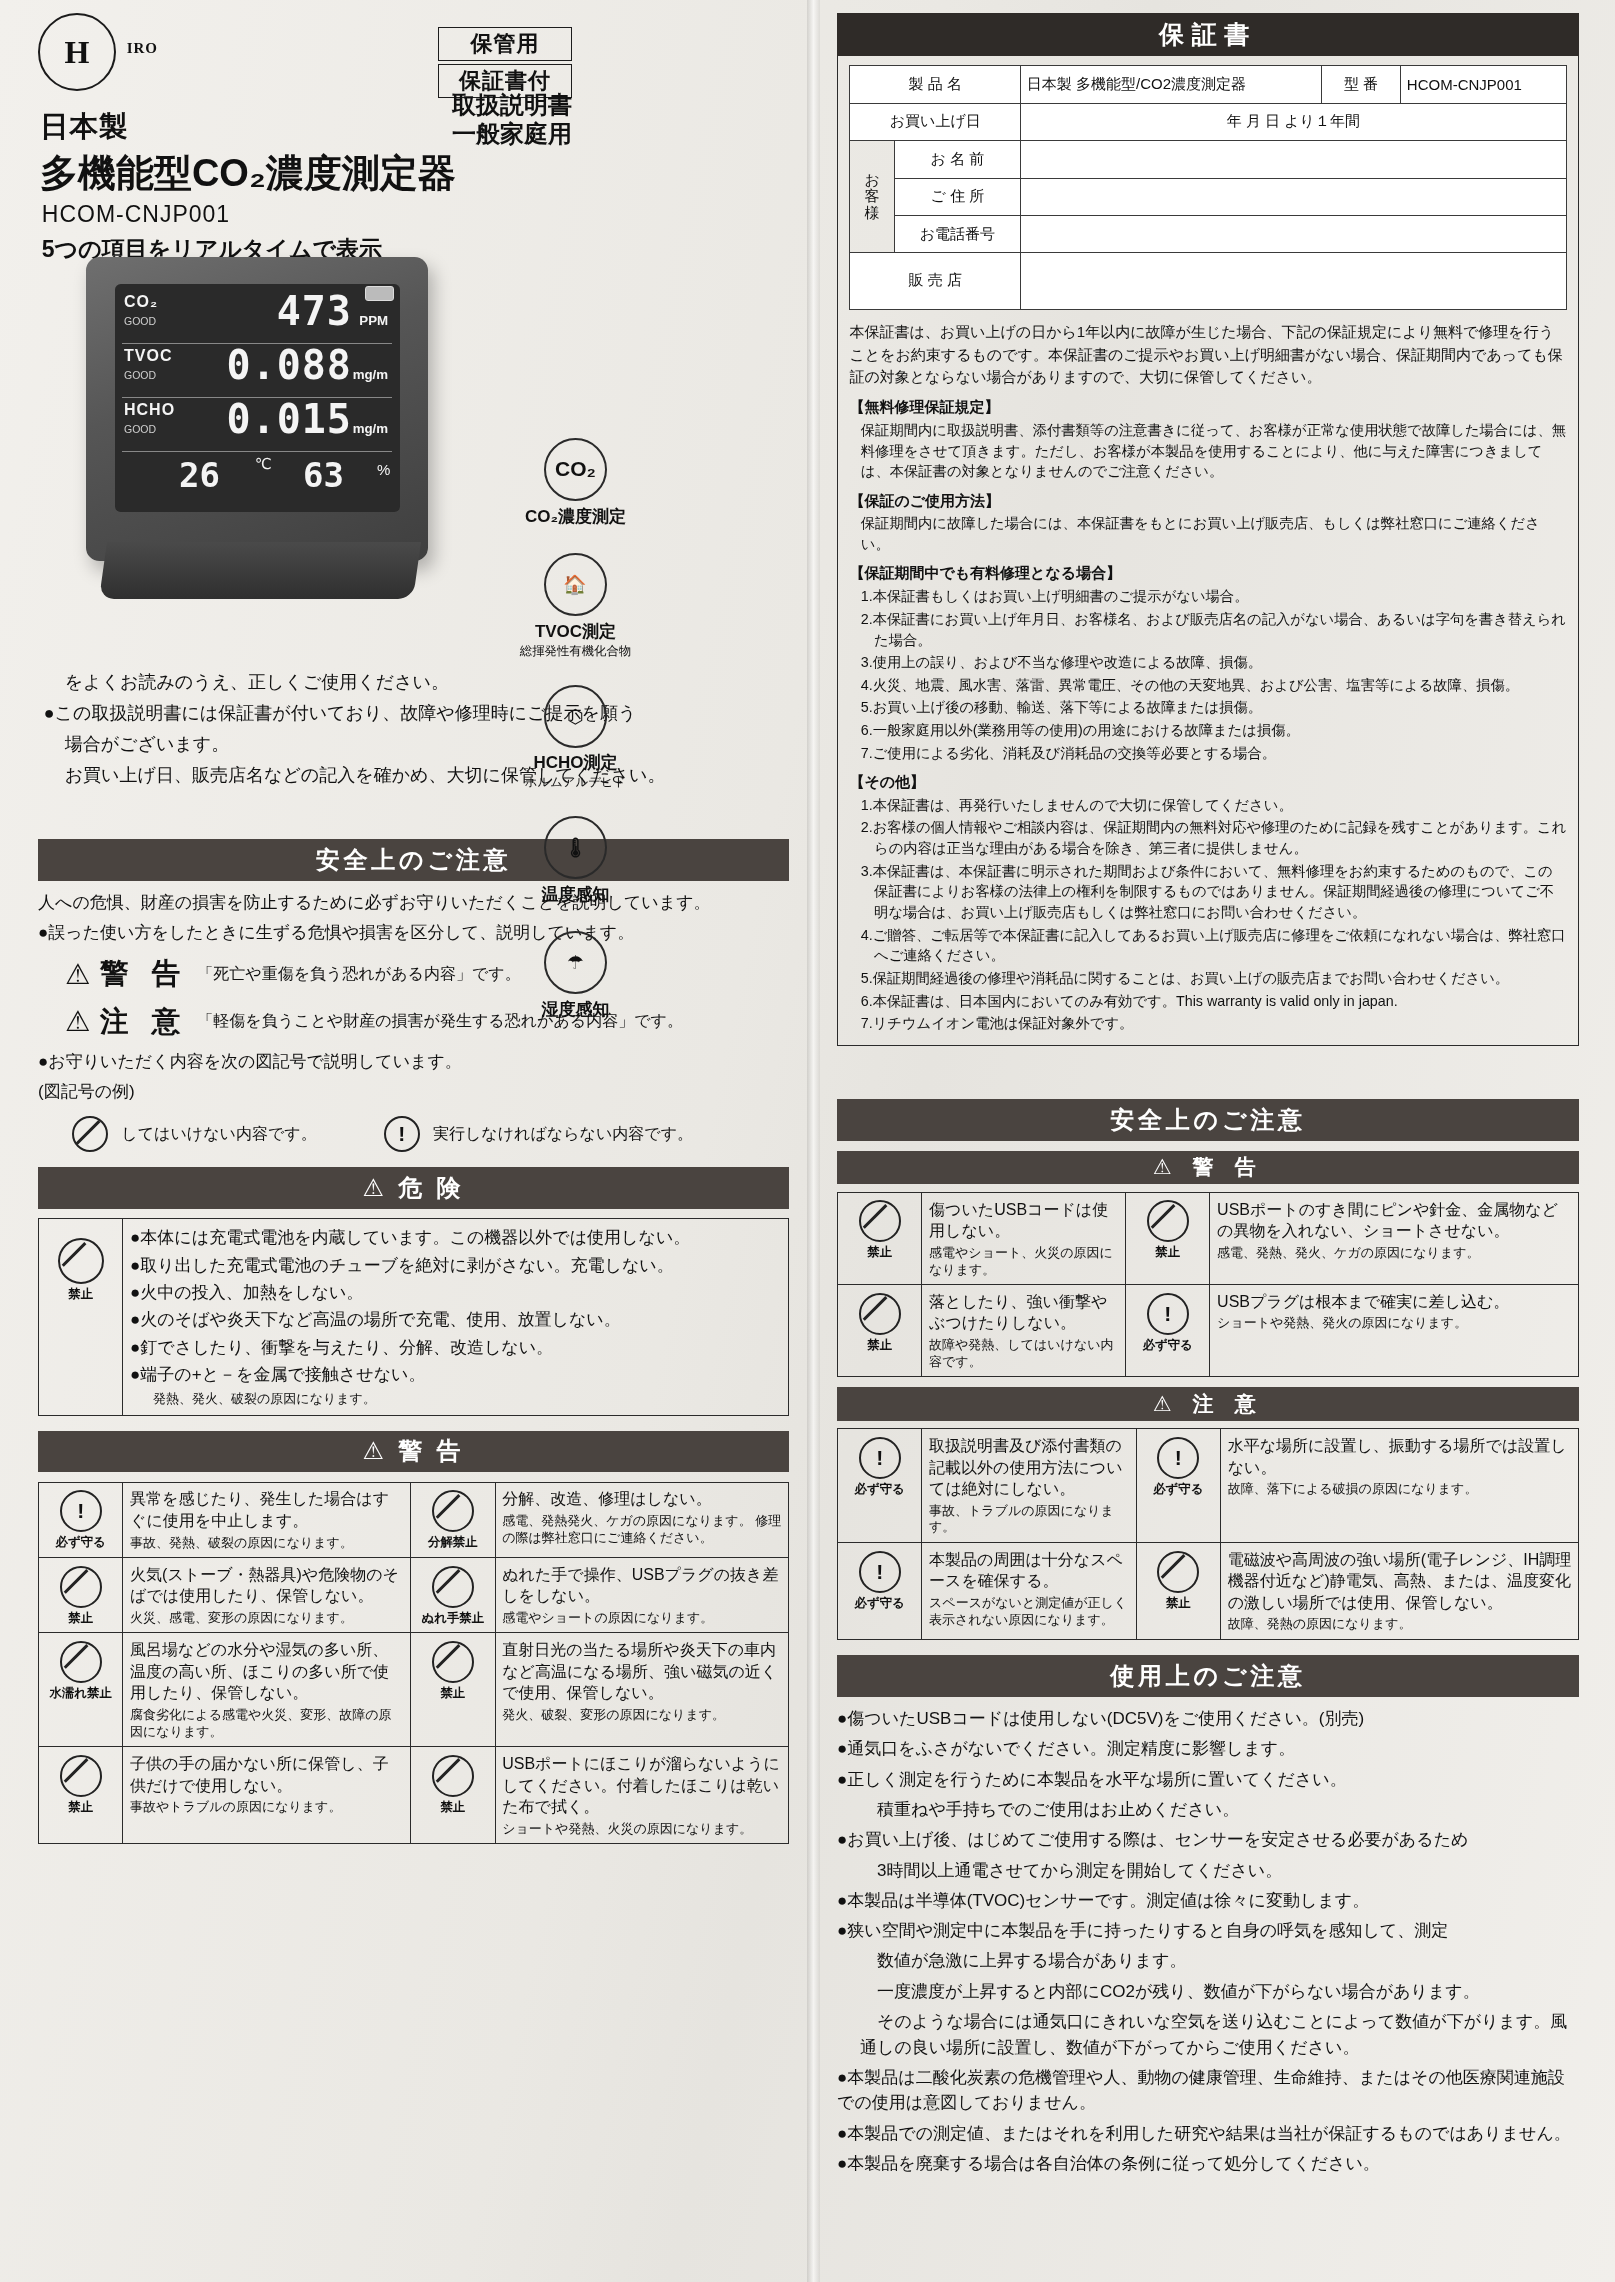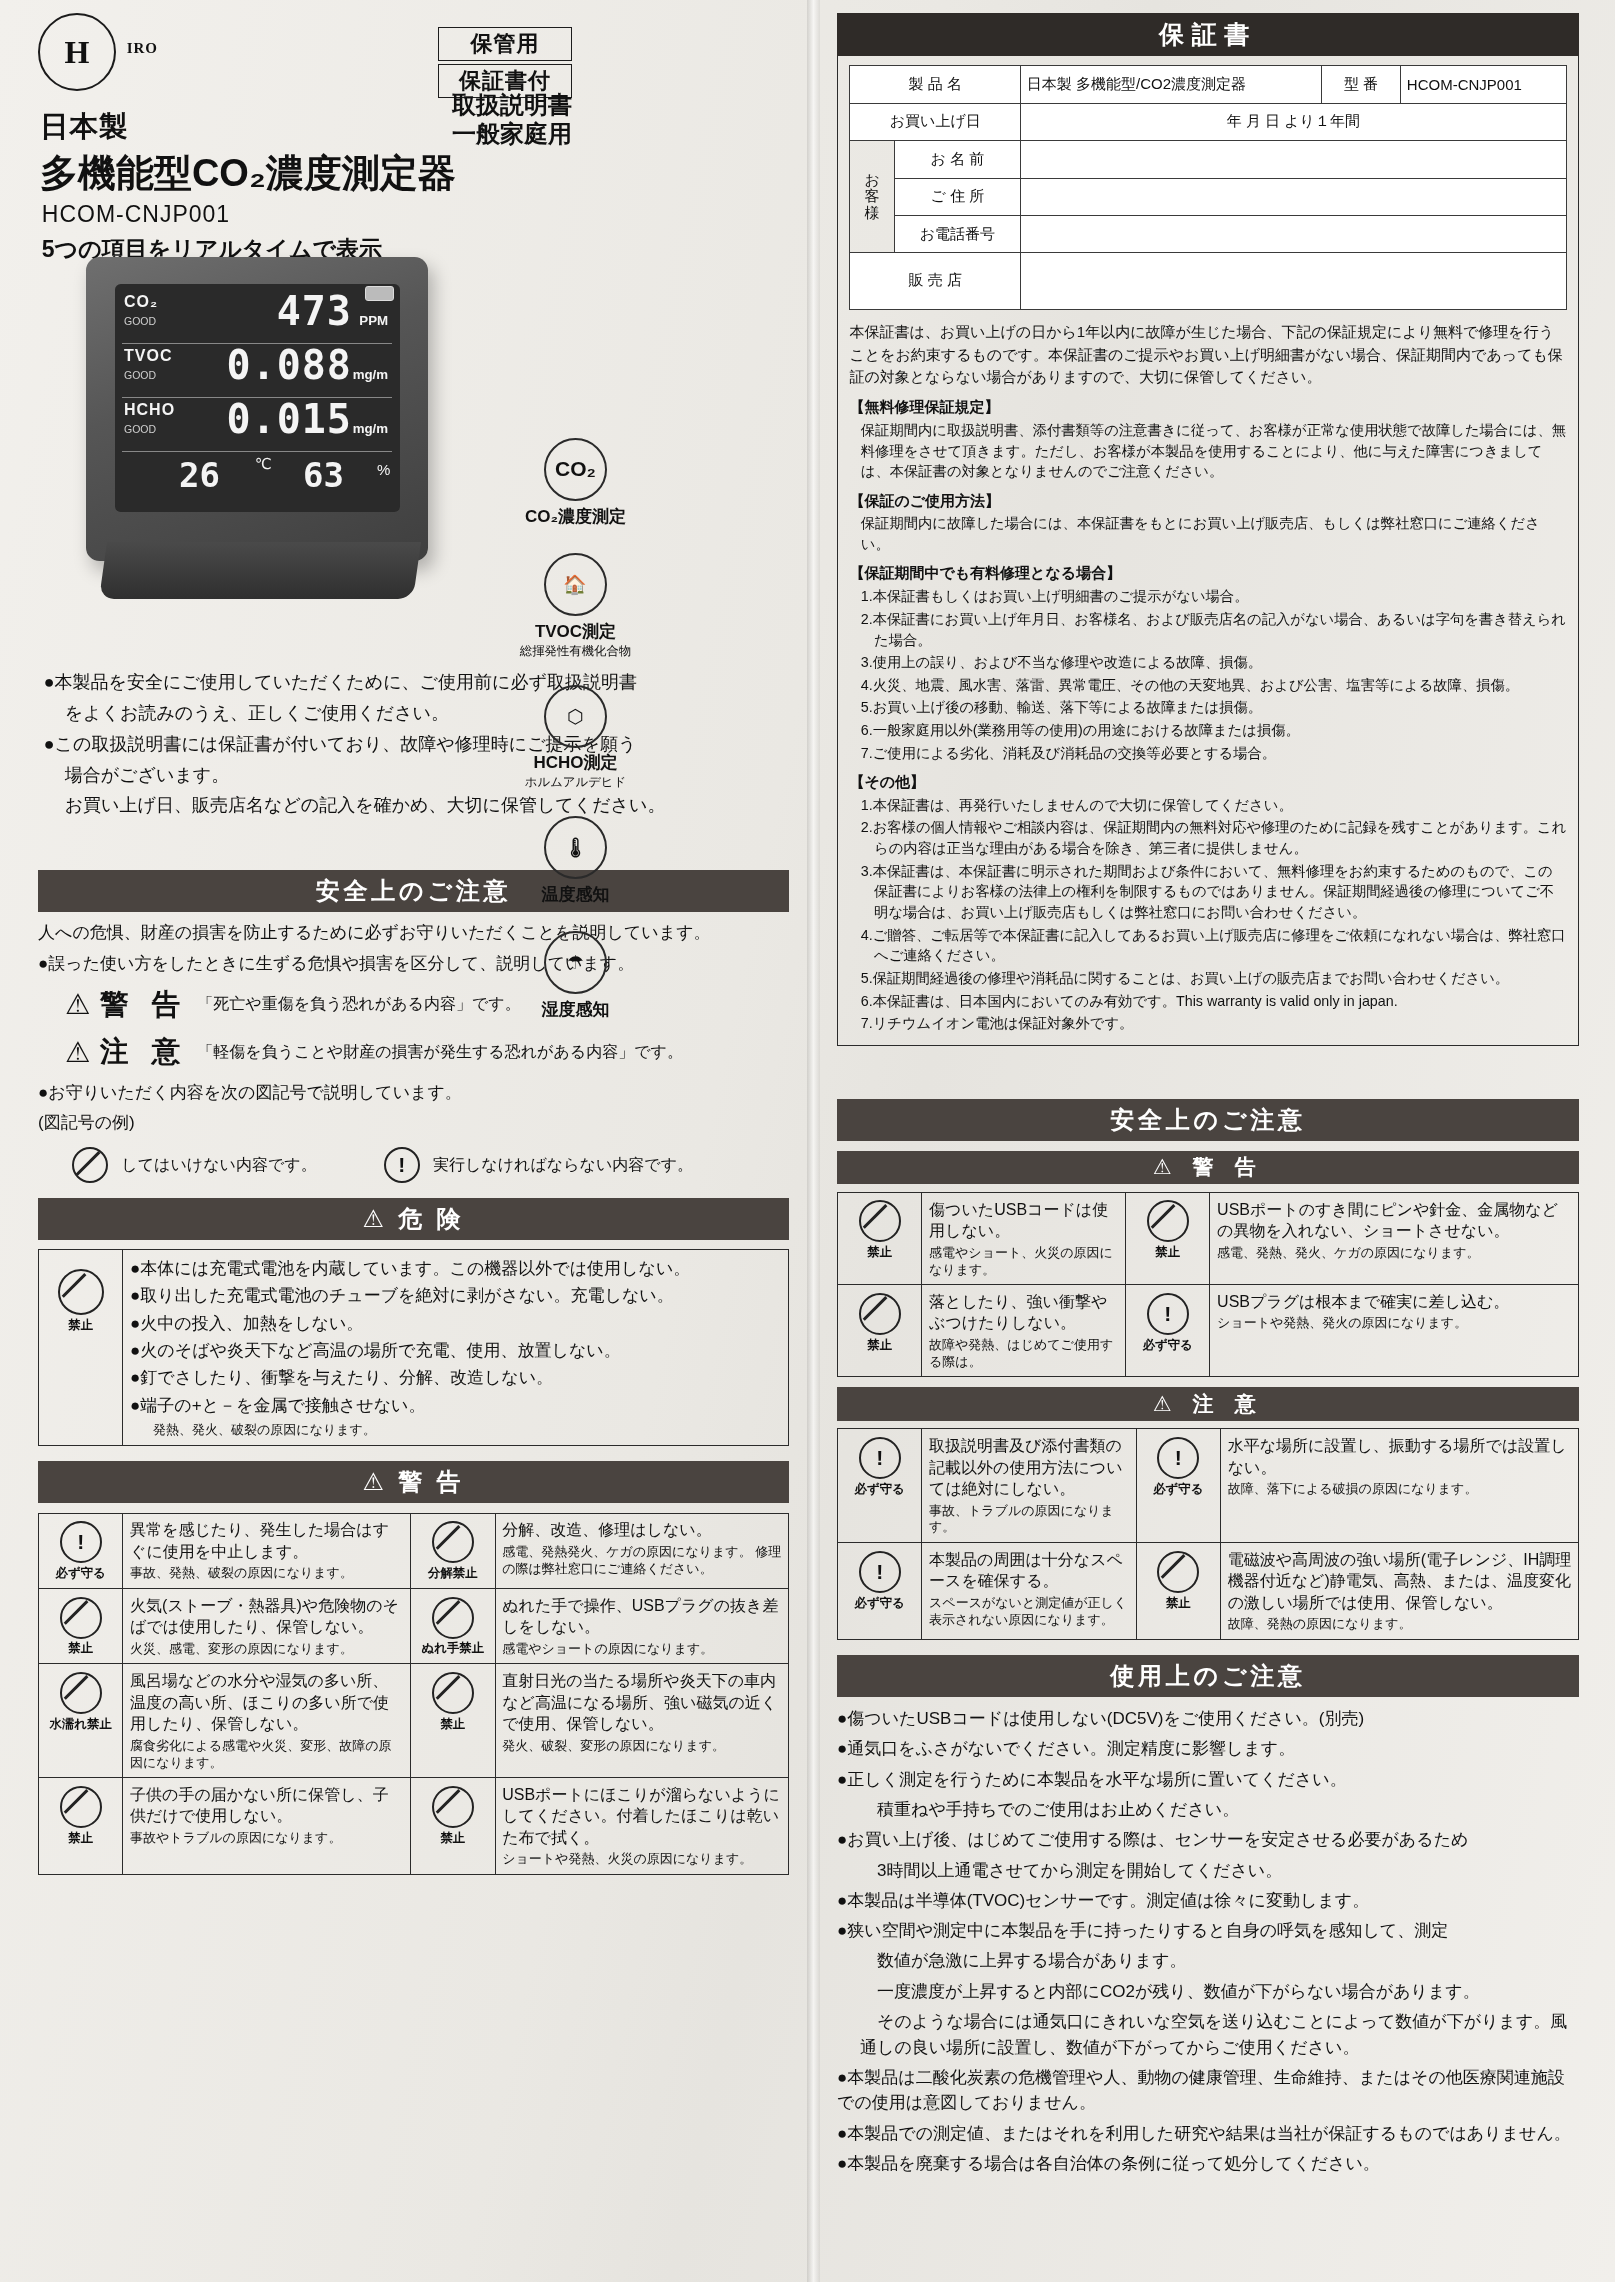--- a/index.html
+++ b/index.html
@@ -234,21 +234,20 @@
           <div class="feat-name">温度感知</div>
         </div>
         <div class="feat">
           <div class="circ">☂</div>
           <div class="feat-name">湿度感知</div>
         </div>
       </div>
     </div>
 
     <div class="notes">
-      <p>●本製品を安全にご使用していただくために、ご使用前に必ず取扱説明書</p>
       <p class="ind">をよくお読みのうえ、正しくご使用ください。</p>
       <p>●この取扱説明書には保証書が付いており、故障や修理時にご提示を願う</p>
       <p class="ind">場合がございます。</p>
       <p class="ind">お買い上げ日、販売店名などの記入を確かめ、大切に保管してください。</p>
     </div>
 
     <div style="height:32px;"></div>
 
     <div class="bar">安全上のご注意</div>
 
@@ -474,21 +473,21 @@
           <div class="sm">感電、発熱、発火、ケガの原因になります。</div>
         </td>
       </tr>
       <tr>
         <td class="icocell">
           <div class="no-ico" style="margin:1.9px auto 0;width:38px;height:38px;"></div>
           <div class="cap">禁止</div>
         </td>
         <td>
           <div class="it">落としたり、強い衝撃やぶつけたりしない。</div>
-          <div class="sm">故障や発熱、はじめてご使用する際は。</div>
+          <div class="sm">故障や発熱、してはいけない内容です。</div>
         </td>
         <td class="icocell">
           <div class="ex-ico" style="margin:1.9px auto 0;width:38px;height:38px;">!</div>
           <div class="cap">必ず守る</div>
         </td>
         <td>
           <div class="it">USBプラグは根本まで確実に差し込む。</div>
           <div class="sm">ショートや発熱、発火の原因になります。</div>
         </td>
       </tr>

